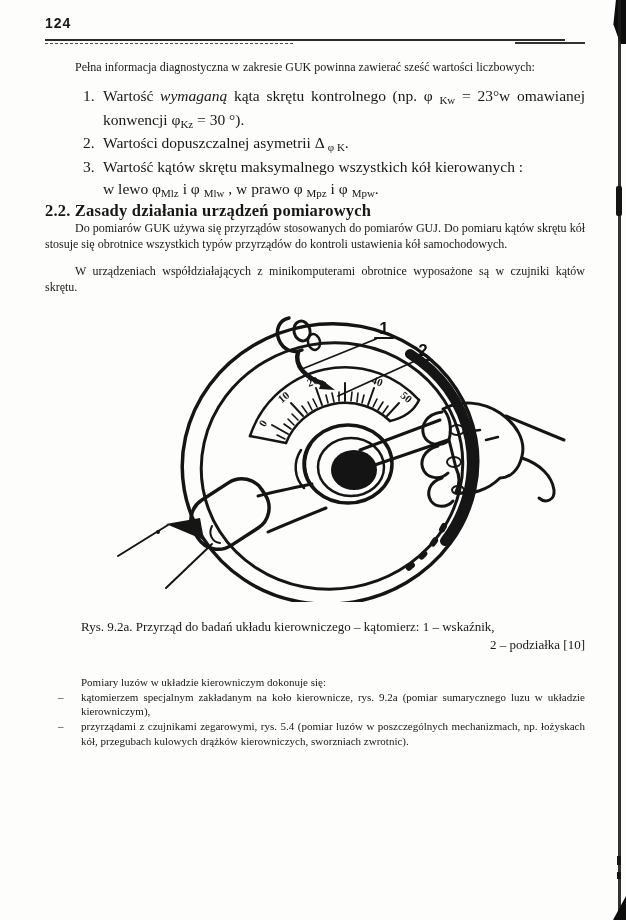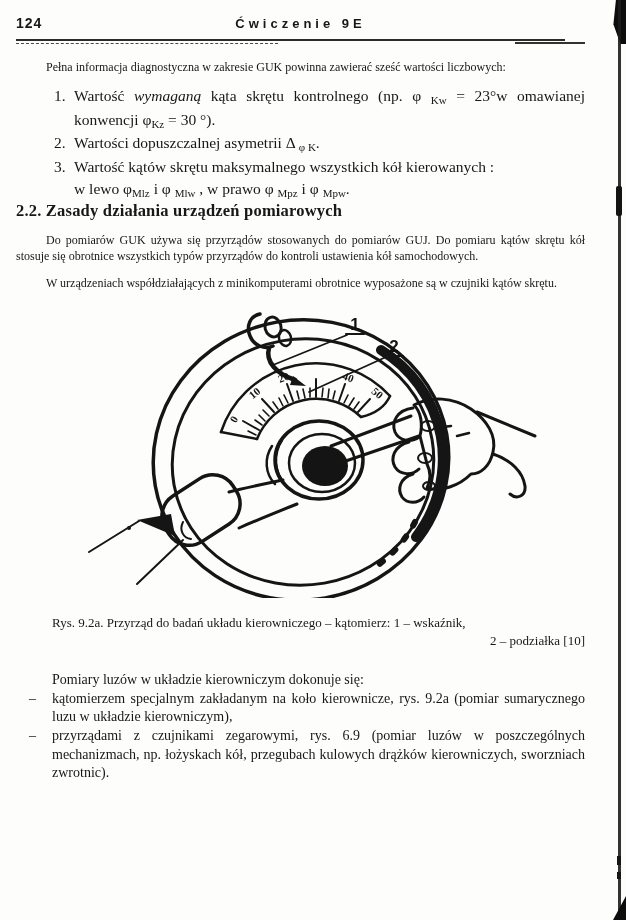--- a/index.html
+++ b/index.html
@@ -5,21 +5,21 @@
   html,body { margin:0; padding:0; background:#e8e8e8; }
   .page {
     position: relative;
     width: 626px; height: 920px;
     margin: 0 auto;
     background: #fdfdfc;
     font-family: "Liberation Serif", serif;
     color: #171717;
     overflow: hidden;
   }
-  .content { position: relative; padding: 14px 41px 0 16px; }
+  .content { position: relative; padding: 14px 41px 0 45px; }
 
   
   .hdr { position: relative; height: 22px; }
   .pageno {
     font-family: "Liberation Sans", sans-serif;
     font-weight: bold; font-size: 14px; letter-spacing: 1px;
   }
   .htitle {
     position: absolute; top: 2px; left: 0; right: 0;
     text-align: center;
@@ -39,35 +39,35 @@
 
   .olist { margin-top: 9px; margin-left: 38px; font-size: 15.5px; line-height: 1.42; }
   .oitem { display: flex; text-align: justify; }
   .onum { width: 20px; flex: 0 0 20px; }
   .obody { flex: 1; }
 
   .heading {
     font-size: 16.5px; font-weight: bold;
     letter-spacing: 0.2px;
   }
-  .mt12 { margin-top: 12px; }
+  .mt12 { }
   .mt11 { margin-top: 11px; }
 
   
   .figure { position: relative; margin-top: 16px; height: 290px; }
   .figure svg { position: absolute; left: 63px; top: 0; }
   .fg { stroke:#151515; fill:none; stroke-linecap:round; stroke-linejoin:round; }
   .st { font: bold 11px "Liberation Serif", serif; fill:#151515; }
   .fl { font: bold 17px "Liberation Sans", sans-serif; fill:#111; }
 
   .caption { font-size: 13px; line-height: 1.38; margin-top: 16px; }
   .cap1 { margin-left: 36px; text-align: justify; }
   .cap2 { margin-left: 101px; text-align: right; }
 
-  .meas { margin-top: 21px; font-size: 14px; line-height: 1.33; }
+  .meas { margin-top: 21px; font-size: 11px; line-height: 1.33; }
   .meas-intro { margin-left: 36px; }
   .ditem { display:flex; margin-left: 13px; text-align: justify; }
   .dch { width: 23px; flex: 0 0 23px; }
   .dbody { flex: 1; }
 
   
   .edge-line { position:absolute; top:0; bottom:0; left:618px; width:3px; background:#1c1c1c; opacity:.9; }
   .edge-top { position:absolute; top:0; left:612px; width:14px; height:44px; background:#0d0d0d;
               clip-path: polygon(28% 0,100% 0,100% 100%,60% 100%,10% 55%); }
   .edge-blob { position:absolute; top:186px; left:616px; width:6px; height:30px; background:#141414; border-radius:2px; }
@@ -77,21 +77,20 @@
                  border-left: 13px solid transparent; border-bottom: 24px solid #0d0d0d; }
 </style>
 </head>
 <body>
 
 <div class="page">
   <div class="content">
 
     <div class="hdr">
       <span class="pageno">124</span>
-      <div class="htitle">Ćwiczenie 9E</div>
     </div>
     <div class="rule">
       <div class="r-main"></div>
       <div class="r-dash"></div>
       <div class="r-right"></div>
     </div>
 
     <div class="para ind" style="margin-top:13px">Pełna informacja diagnostyczna w zakresie GUK powinna zawierać sześć wartości liczbowych:</div>
 
     <div class="olist">
@@ -195,21 +194,21 @@
     </div>
 
     <div class="meas">
       <div class="meas-intro">Pomiary luzów w układzie kierowniczym dokonuje się:</div>
       <div class="ditem">
         <span class="dch">–</span>
         <span class="dbody">kątomierzem specjalnym zakładanym na koło kierownicze, rys. 9.2a (pomiar sumarycznego luzu w układzie kierowniczym),</span>
       </div>
       <div class="ditem">
         <span class="dch">–</span>
-        <span class="dbody">przyrządami z czujnikami zegarowymi, rys. 6.9 (pomiar luzów w poszczególnych mechanizmach, np. łożyskach kół, przegubach kulowych drążków kierowniczych, sworzniach zwrotnic).</span>
+        <span class="dbody">przyrządami z czujnikami zegarowymi, rys. 5.4 (pomiar luzów w poszczególnych mechanizmach, np. łożyskach kół, przegubach kulowych drążków kierowniczych, sworzniach zwrotnic).</span>
       </div>
     </div>
   </div>
 
   <div class="edge-top"></div>
   <div class="edge-line"></div>
   <div class="edge-blob"></div>
   <div class="edge-dash1"></div>
   <div class="edge-dash2"></div>
   <div class="edge-corner"></div>

